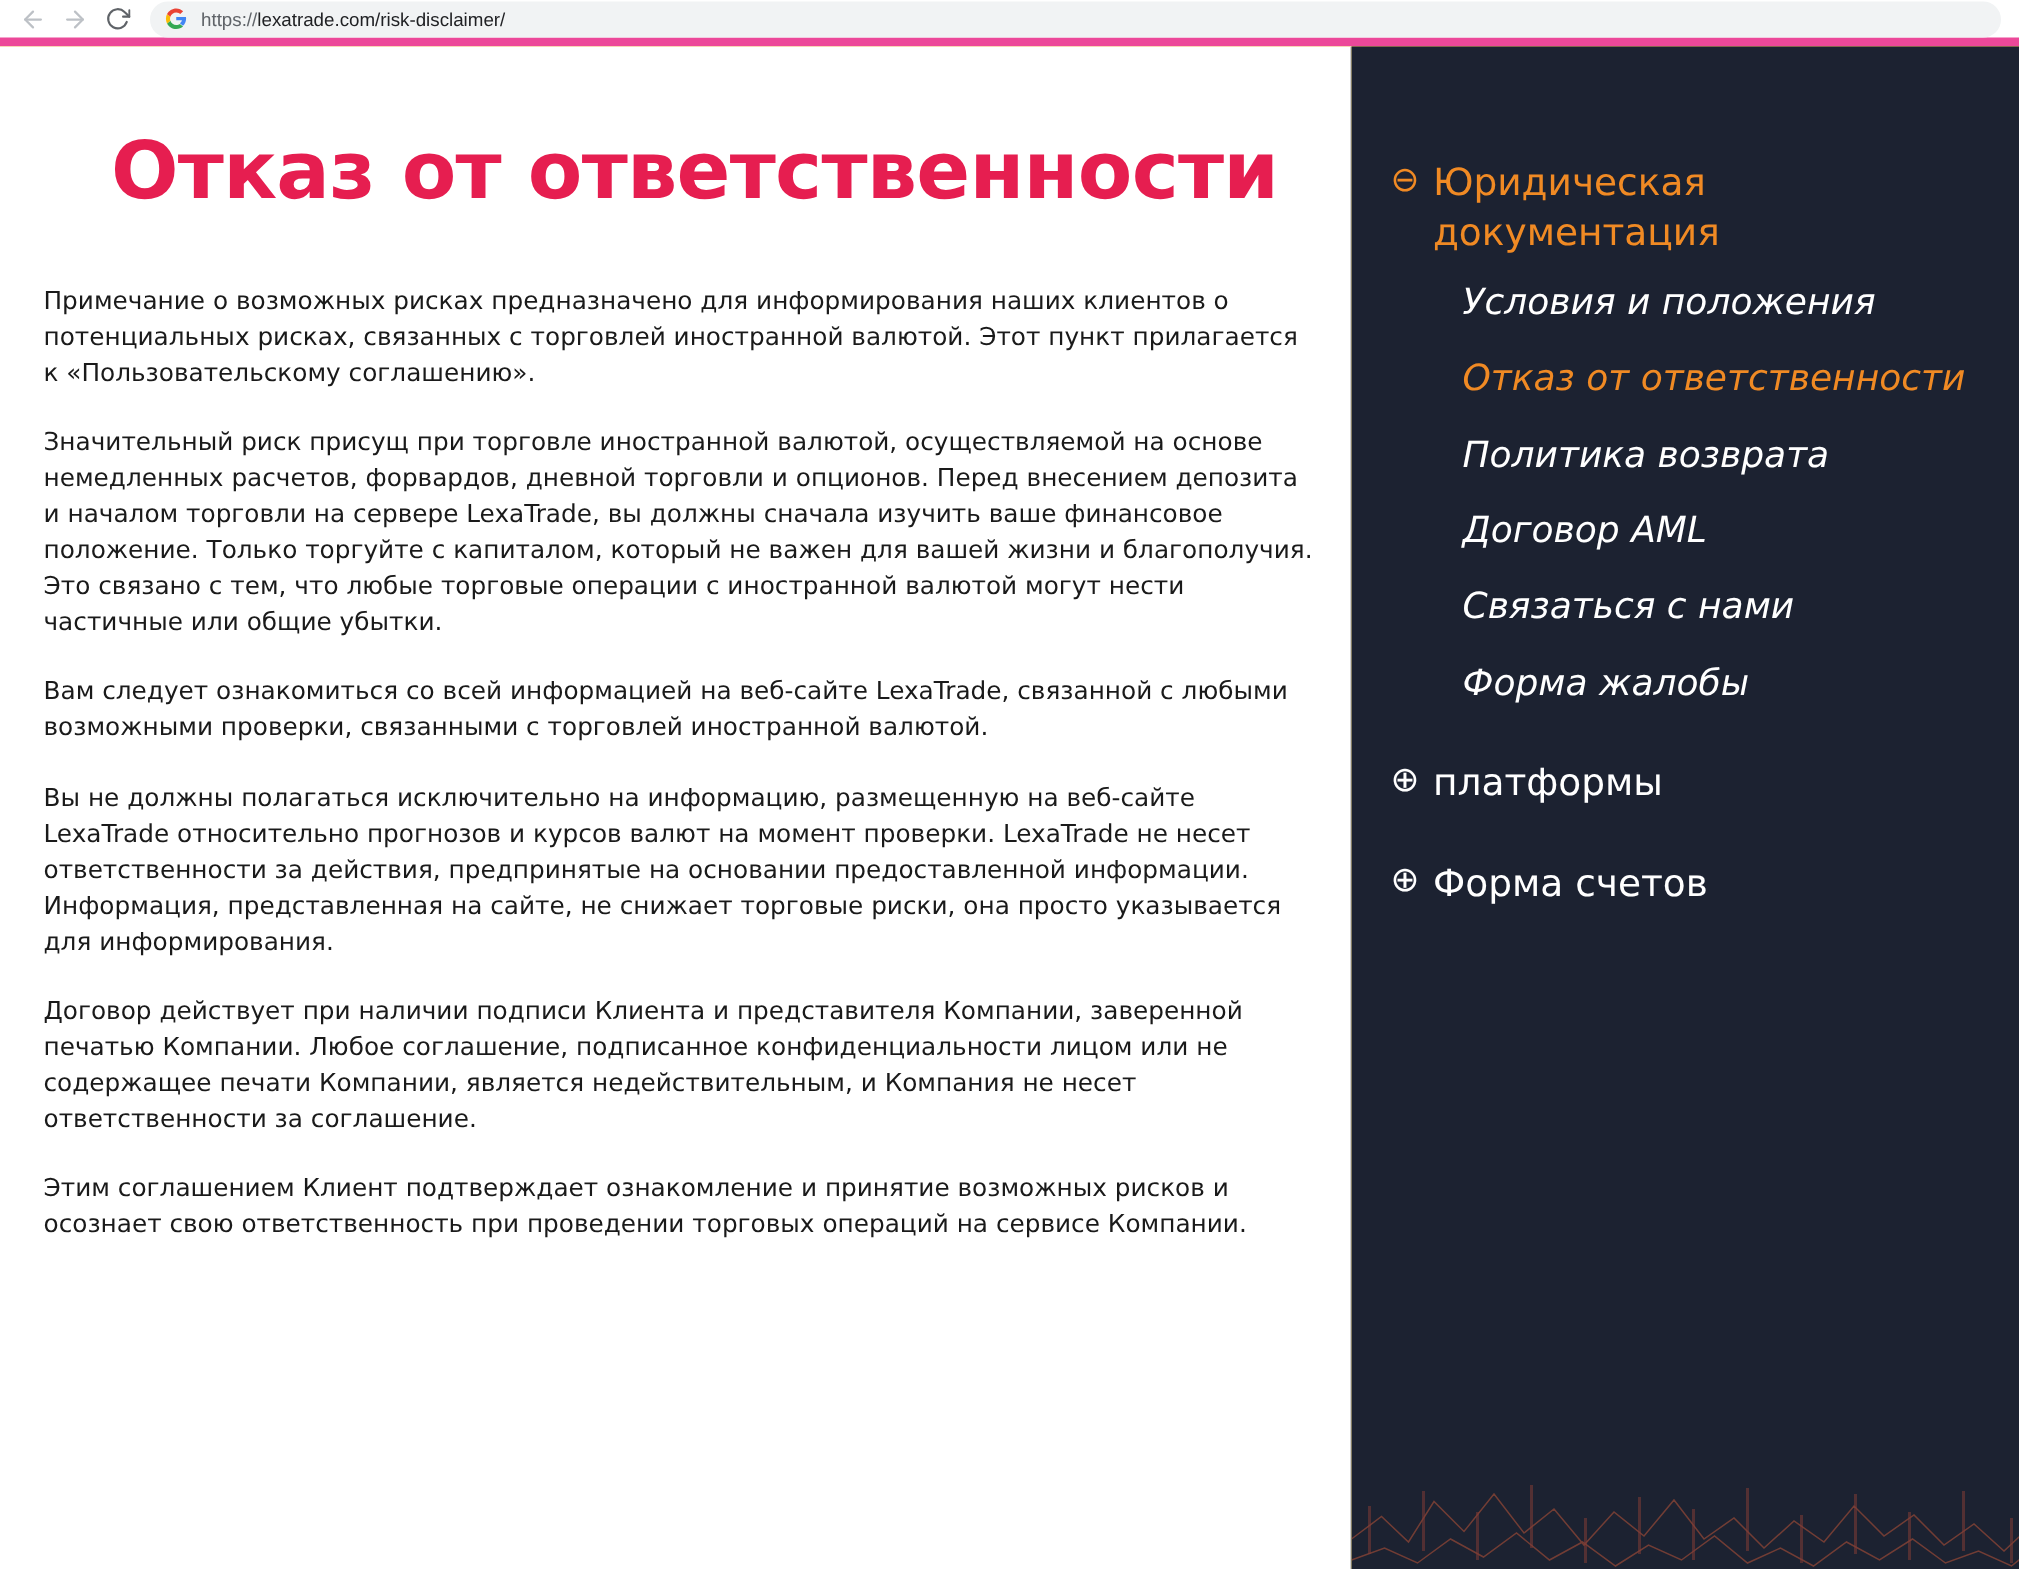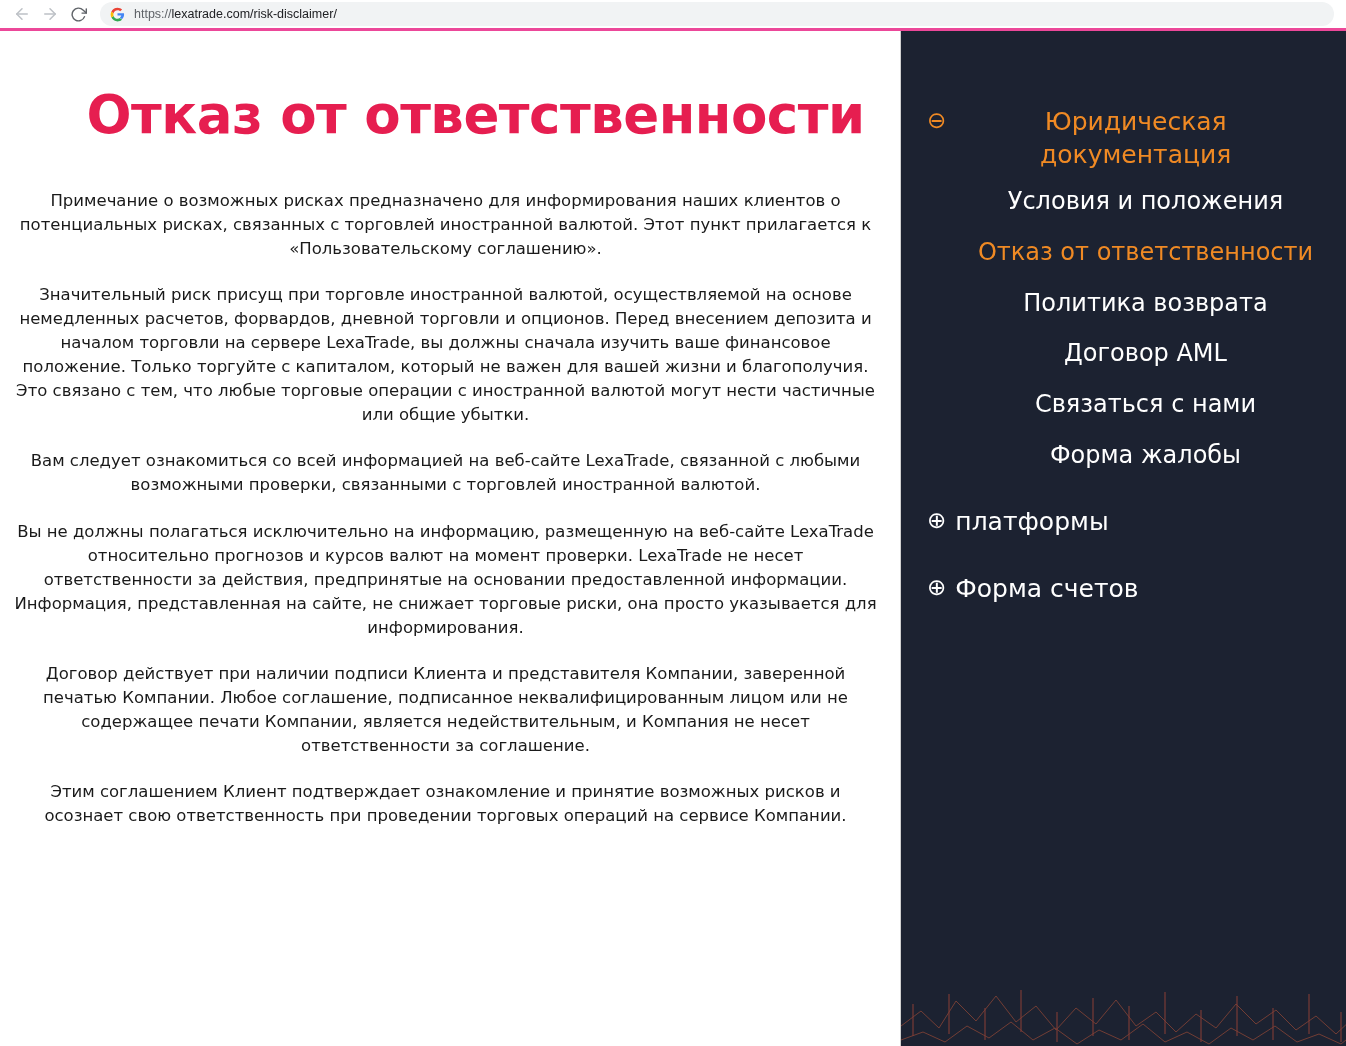--- a/index.html
+++ b/index.html
@@ -12,21 +12,21 @@
   }
 
   
   .browser-bar {
     height: 31px;
     width: 100%;
     background: #ffffff;
     display: flex;
     align-items: center;
     padding: 0 8px;
-    border-bottom: 3px solid #ec4899;
+    border-bottom: 6px solid #ec4899;
   }
   .nav-btn {
     width: 28px; height: 28px;
     display: flex; align-items: center; justify-content: center;
     color: #5f6368;
     flex: 0 0 auto;
   }
   .nav-btn svg { display: block; }
   .nav-btn.disabled { color: #bdc1c6; }
 
@@ -59,21 +59,20 @@
     font-family: "Liberation Sans", sans-serif;
   }
   .url-text .scheme { color: #5f6368; }
 
   
   .page {
     display: flex;
     width: 100%;
     height: 1015px;
     background: #eab308;
-    text-align: center;
   }
 
   .content {
     width: 901px;
     flex: 0 0 901px;
     padding: 56px 24px 0 14px;
     background: #ffffff;
     position: relative;
     overflow: hidden;
   }
@@ -86,21 +85,21 @@
     font-weight: bold;
     color: #e61e50;
     margin: 0 0 46px 60px;
     letter-spacing: -0.5px;
   }
 
   p.para {
     font-size: 16.5px;
     line-height: 1.46;
     color: #1a1a1a;
-    margin: 0 0 22px 0;
+    margin: 0 0 22px 15px;
     font-family: "DejaVu Sans", sans-serif;
     font-weight: 400;
   }
   p.para.tight { margin-bottom: 0; }
   p.para .bold { font-weight: bold; }
 
   .divider-right {
     position: absolute;
     right: 0; top: 0; bottom: 0;
     width: 1px;
@@ -130,20 +129,21 @@
     margin-right: 9px;
     font-size: 23px;
     line-height: 1.38;
   }
   .side-group-head .lbl { font-weight: 400; }
 
   .side-links {
     margin: 0 0 0 48px;
     padding: 0;
     list-style: none;
+    font-style: italic;
   }
   .side-links li {
     font-size: 24px;
     line-height: 1.24;
     color: #ffffff;
     font-family: "DejaVu Sans", sans-serif;
     margin-bottom: 21px;
     font-weight: 400;
   }
   .side-links li.active { color: #f08a24; }
@@ -204,21 +204,21 @@
   <div class="content">
     <div class="content-inner">
       <h1 class="page-title">Отказ от ответственности</h1>
 
       <p class="para">Примечание о возможных рисках предназначено для информирования наших клиентов о потенциальных рисках, связанных с торговлей иностранной валютой. Этот пункт прилагается к «Пользовательскому соглашению».</p>
       <p class="para">Значительный риск присущ при торговле иностранной валютой, осуществляемой на основе немедленных расчетов, форвардов, дневной торговли и опционов. Перед внесением депозита и началом торговли на сервере LexaTrade, вы должны сначала изучить ваше финансовое положение. Только торгуйте с капиталом, который не важен для вашей жизни и благополучия. Это связано с тем, что любые торговые операции с иностранной валютой могут нести частичные или общие убытки.</p>
       <p class="para">Вам следует ознакомиться со всей информацией на веб-сайте LexaTrade, связанной с любыми возможными проверки, связанными с торговлей иностранной валютой.</p>
       <p class="para">Вы не должны полагаться исключительно на информацию, размещенную на веб-сайте LexaTrade относительно прогнозов и курсов валют на момент проверки. LexaTrade не несет ответственности за действия, предпринятые на основании предоставленной информации. Информация, представленная на сайте, не снижает торговые риски, она просто указывается для информирования.</p>
 
 
-      <p class="para">Договор действует при наличии подписи Клиента и представителя Компании, заверенной печатью Компании. Любое соглашение, подписанное неквалифицированным лицом или не содержащее печати Компании, является недействительным, и Компания не несет ответственности за соглашение.</p>
+      <p class="para">Договор действует при наличии подписи Клиента и представителя Компании, заверенной печатью Компании. Любое соглашение, подписанное конфиденциальности лицом или не содержащее печати Компании, является недействительным, и Компания не несет ответственности за соглашение.</p>
       <p class="para">Этим соглашением Клиент подтверждает ознакомление и принятие возможных рисков и осознает свою ответственность при проведении торговых операций на сервисе Компании.</p>
     </div>
     <div class="divider-right"></div>
   </div>
 
   <div class="sidebar">
 
     <div class="side-group-head">
       <span class="tog">⊖</span>
       <span class="lbl">Юридическая документация</span>

